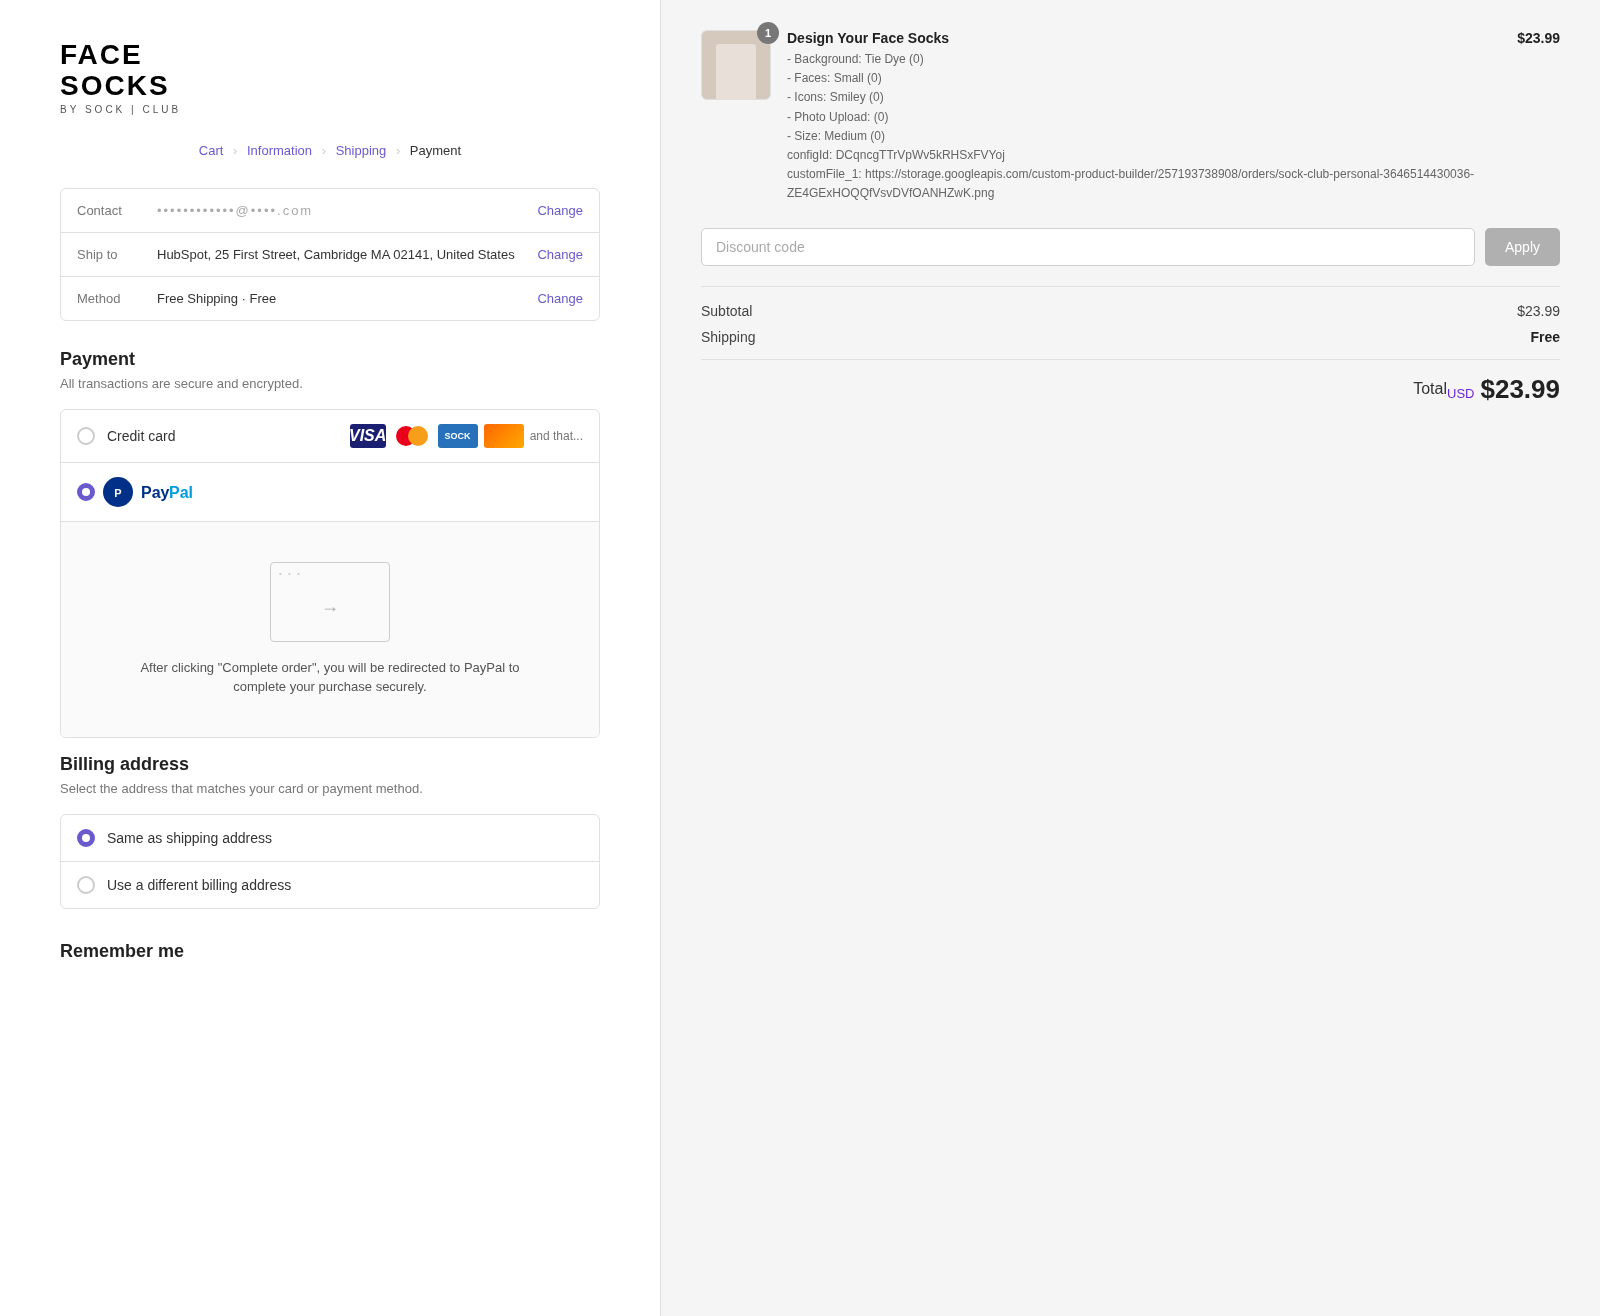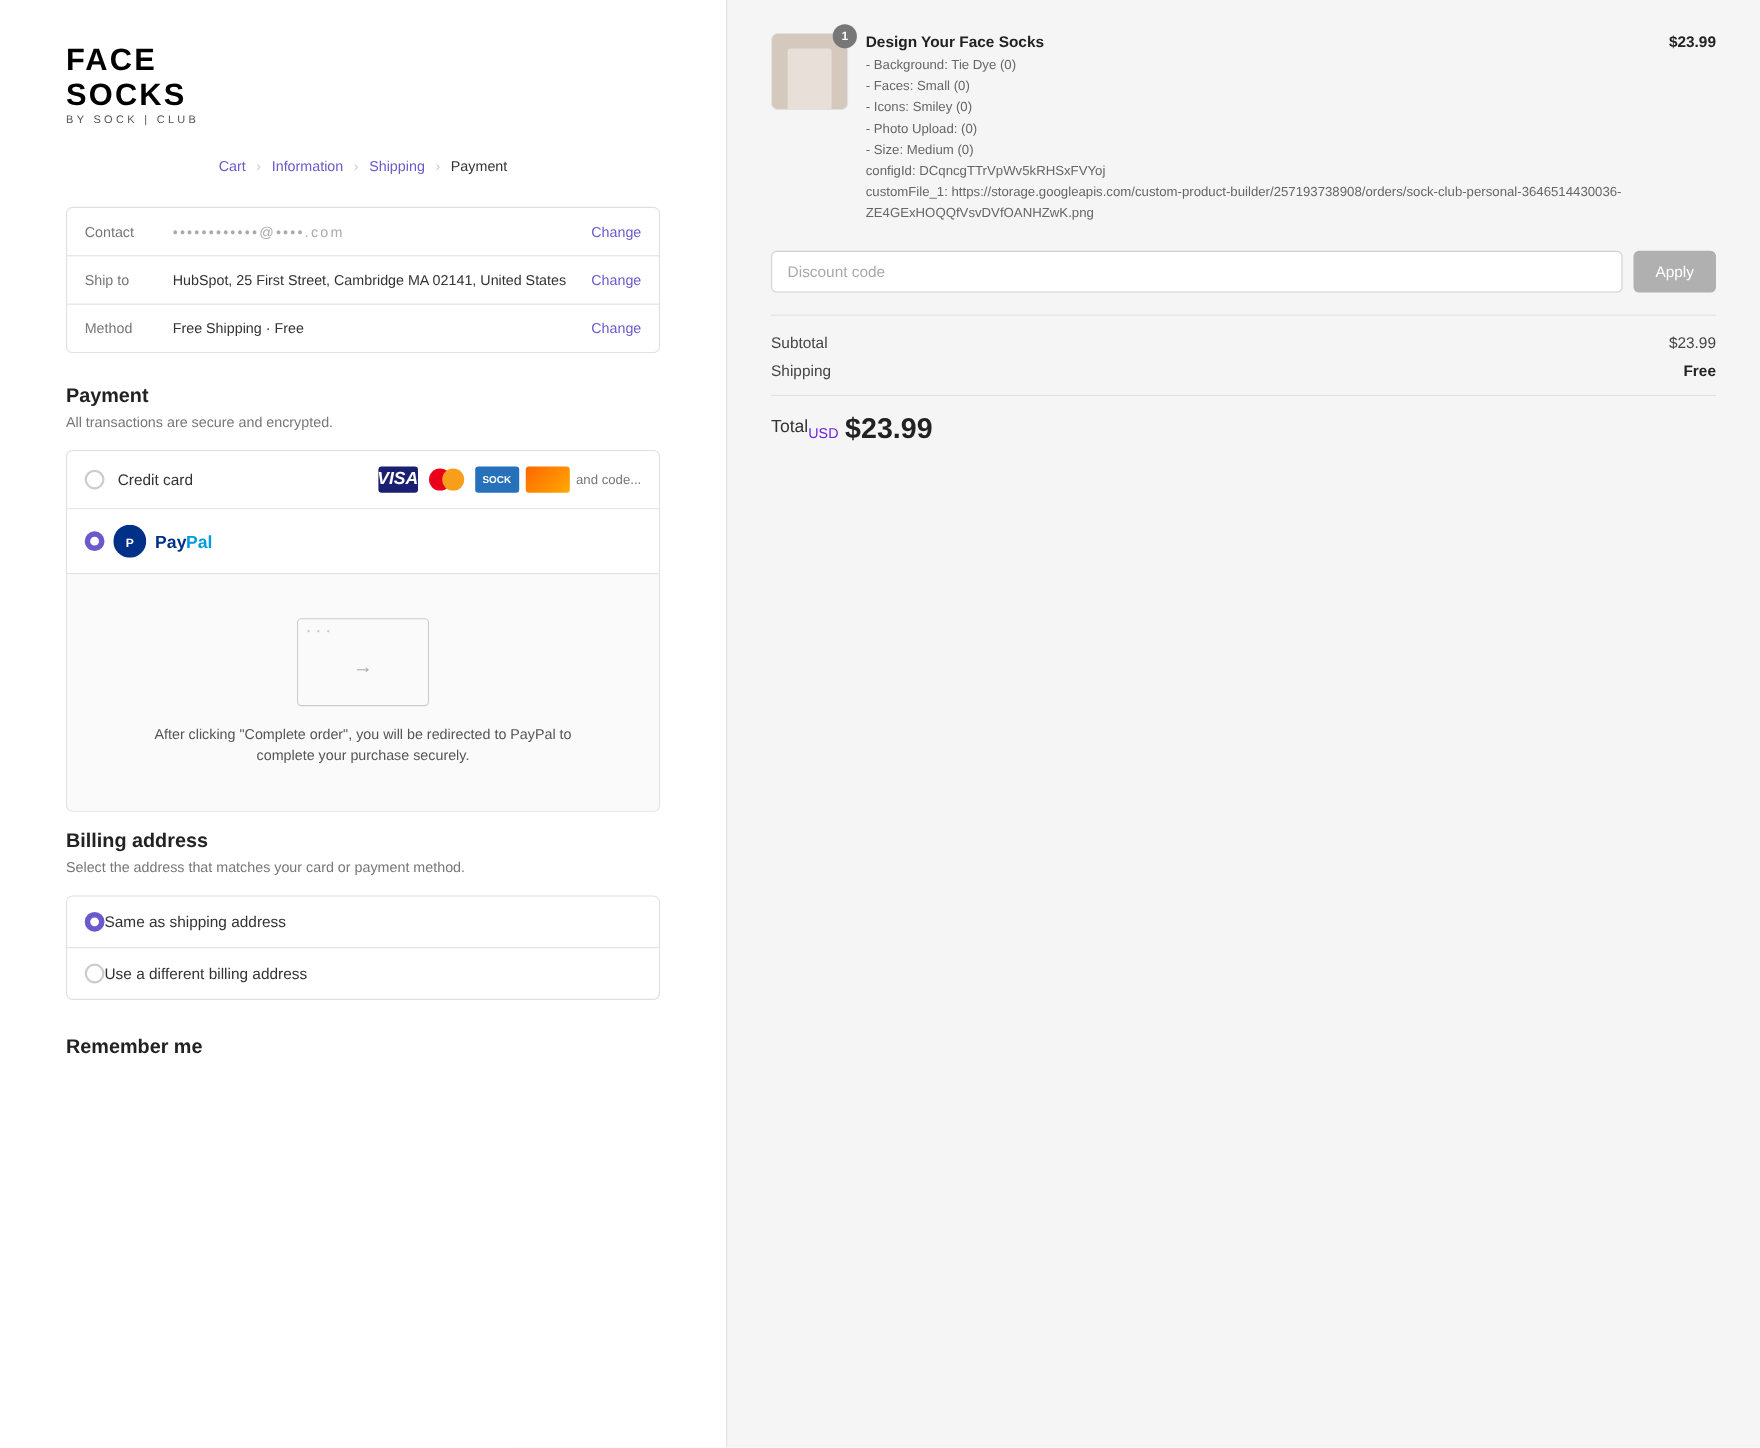--- a/index.html
+++ b/index.html
@@ -224,21 +224,21 @@
       line-height: 1.5;
     }
 
     
     .billing-section { margin-bottom: 32px; }
     .billing-option {
       padding: 14px 16px;
       border-bottom: 1px solid #e0e0e0;
       display: flex;
       align-items: center;
-      gap: 0;
+      gap: 12px;
       cursor: pointer;
     }
     .billing-option:last-child { border-bottom: none; }
     .radio-dot {
       width: 18px;
       height: 18px;
       border-radius: 50%;
       border: 2px solid #ccc;
       display: flex;
       align-items: center;
@@ -364,21 +364,21 @@
       display: flex;
       justify-content: space-between;
       margin-bottom: 10px;
       font-size: 14px;
       color: #444;
     }
     .totals-row .val { font-weight: 500; }
     .totals-row .free { font-weight: 700; color: #222; }
     .total-row {
       display: flex;
-      justify-content: flex-start;
+      justify-content: flex-end;
       align-items: center;
       margin-top: 14px;
       padding-top: 14px;
       border-top: 1px solid #e0e0e0;
     }
     .total-label { font-size: 16px; color: #333; font-weight: 400; }
     .total-amount {
       display: flex;
       align-items: baseline;
       gap: 6px;
@@ -435,21 +435,21 @@
         <div class="radio-circle"></div>
         <span class="payment-label">Credit card</span>
         <div class="card-icons">
           <div class="card-icon visa-icon">VISA</div>
           <div class="card-icon mc-icon">
             <span class="mc-left"></span>
             <span class="mc-right"></span>
           </div>
           <div class="card-icon amex-icon">SOCK</div>
           <div class="card-icon discover-icon"></div>
-          <span class="more-text">and code...</span>
+          <span class="more-text">and that...</span>
         </div>
       </div>
 
       <div class="paypal-row">
         <div class="radio-circle selected"></div>
 
         <svg width="30" height="30" viewBox="0 0 30 30">
           <circle cx="15" cy="15" r="15" fill="#003087"></circle>
           <text x="15" y="20" text-anchor="middle" fill="white" font-size="11" font-weight="bold">P</text>
         </svg>

